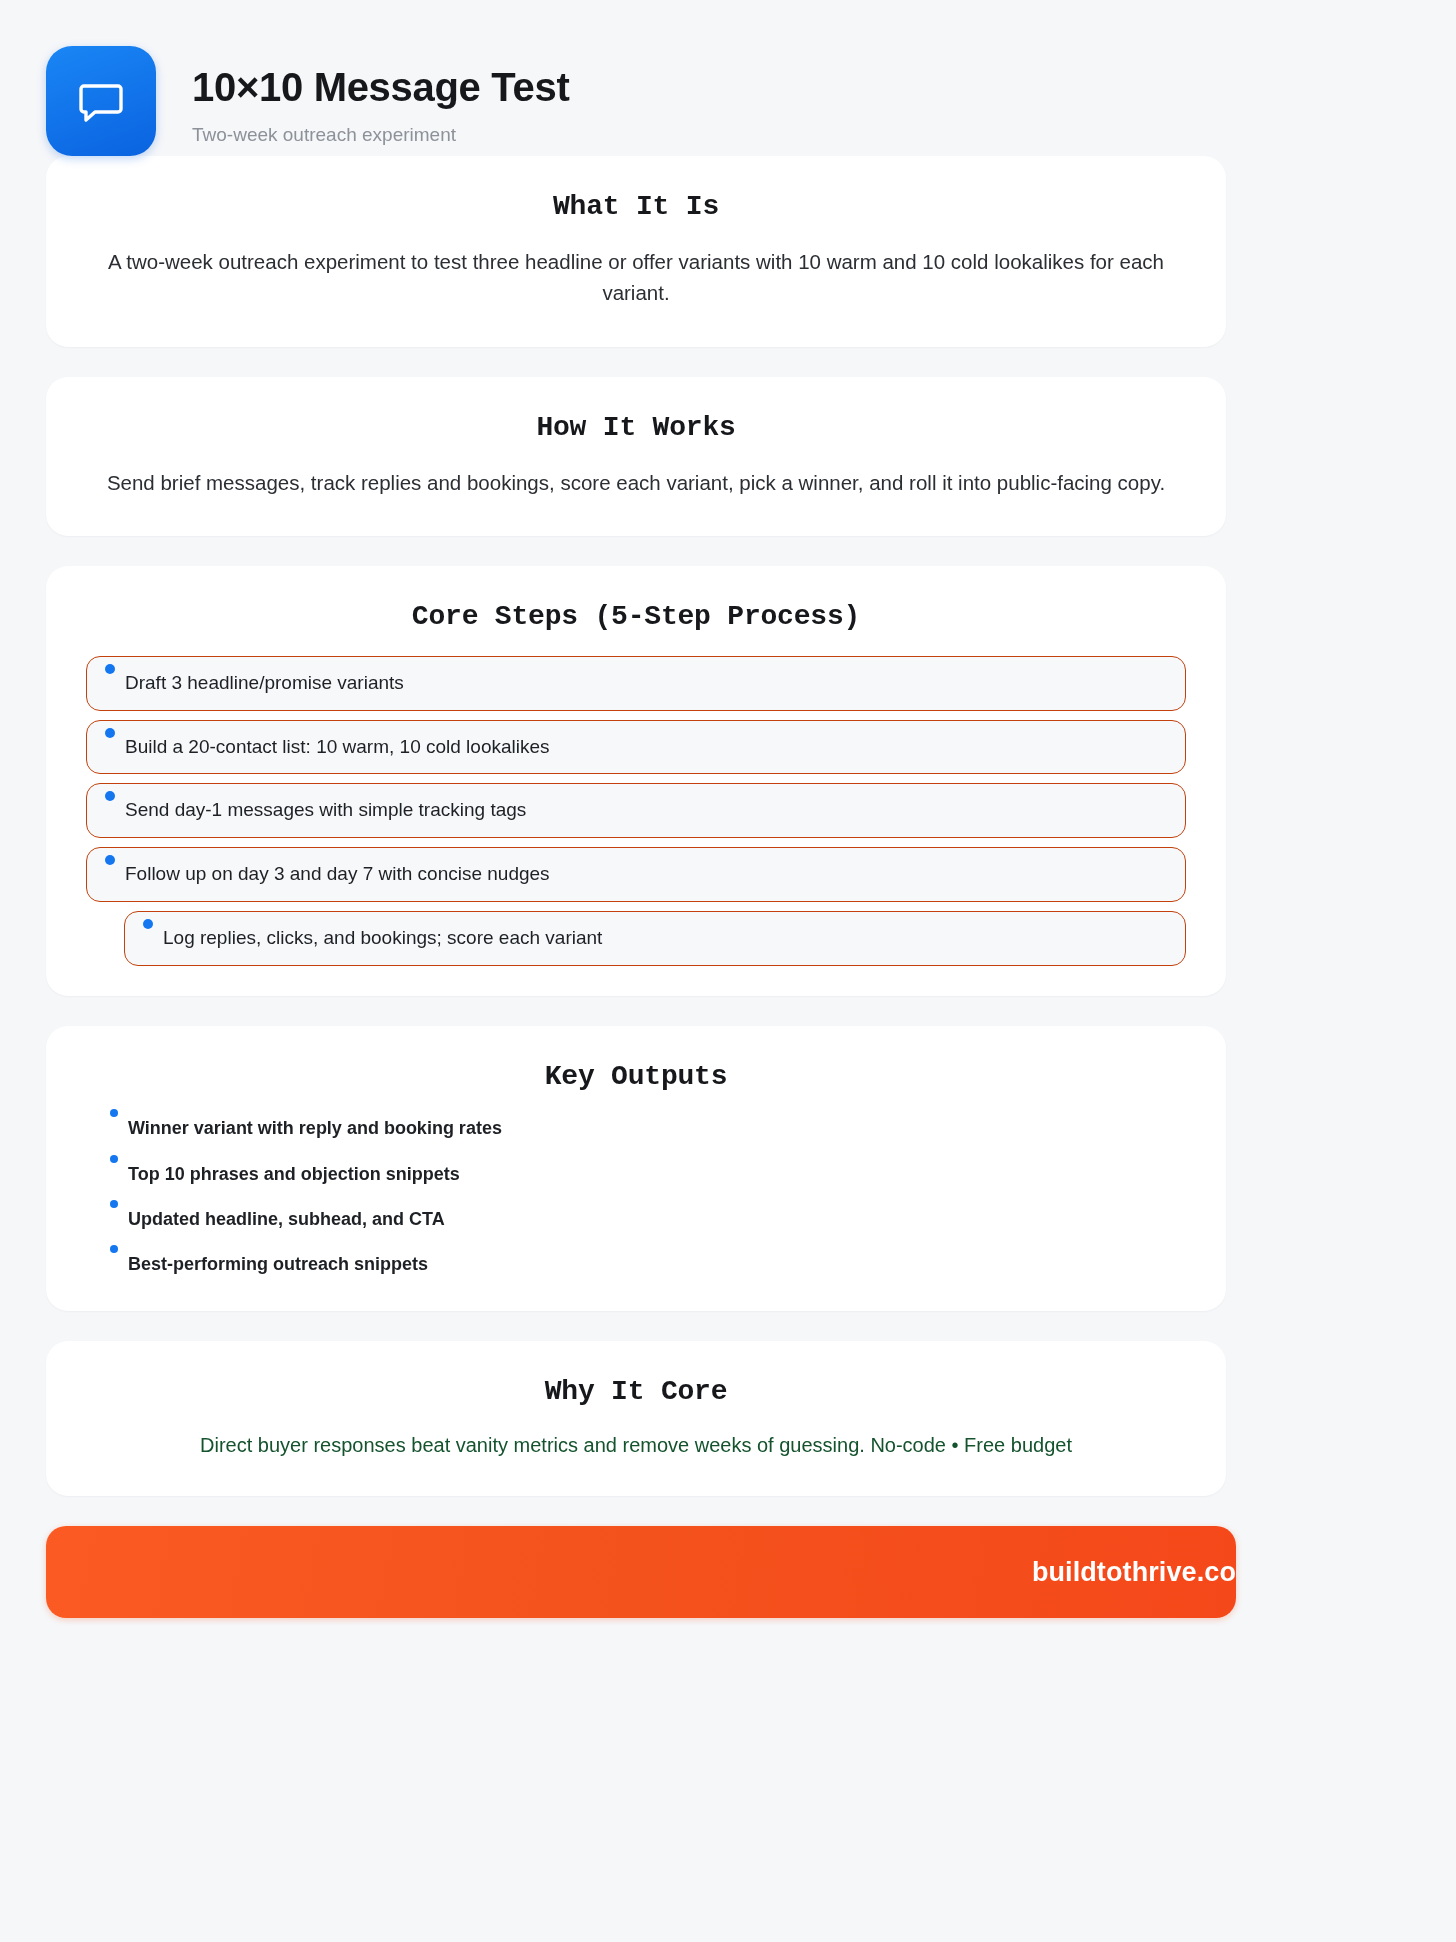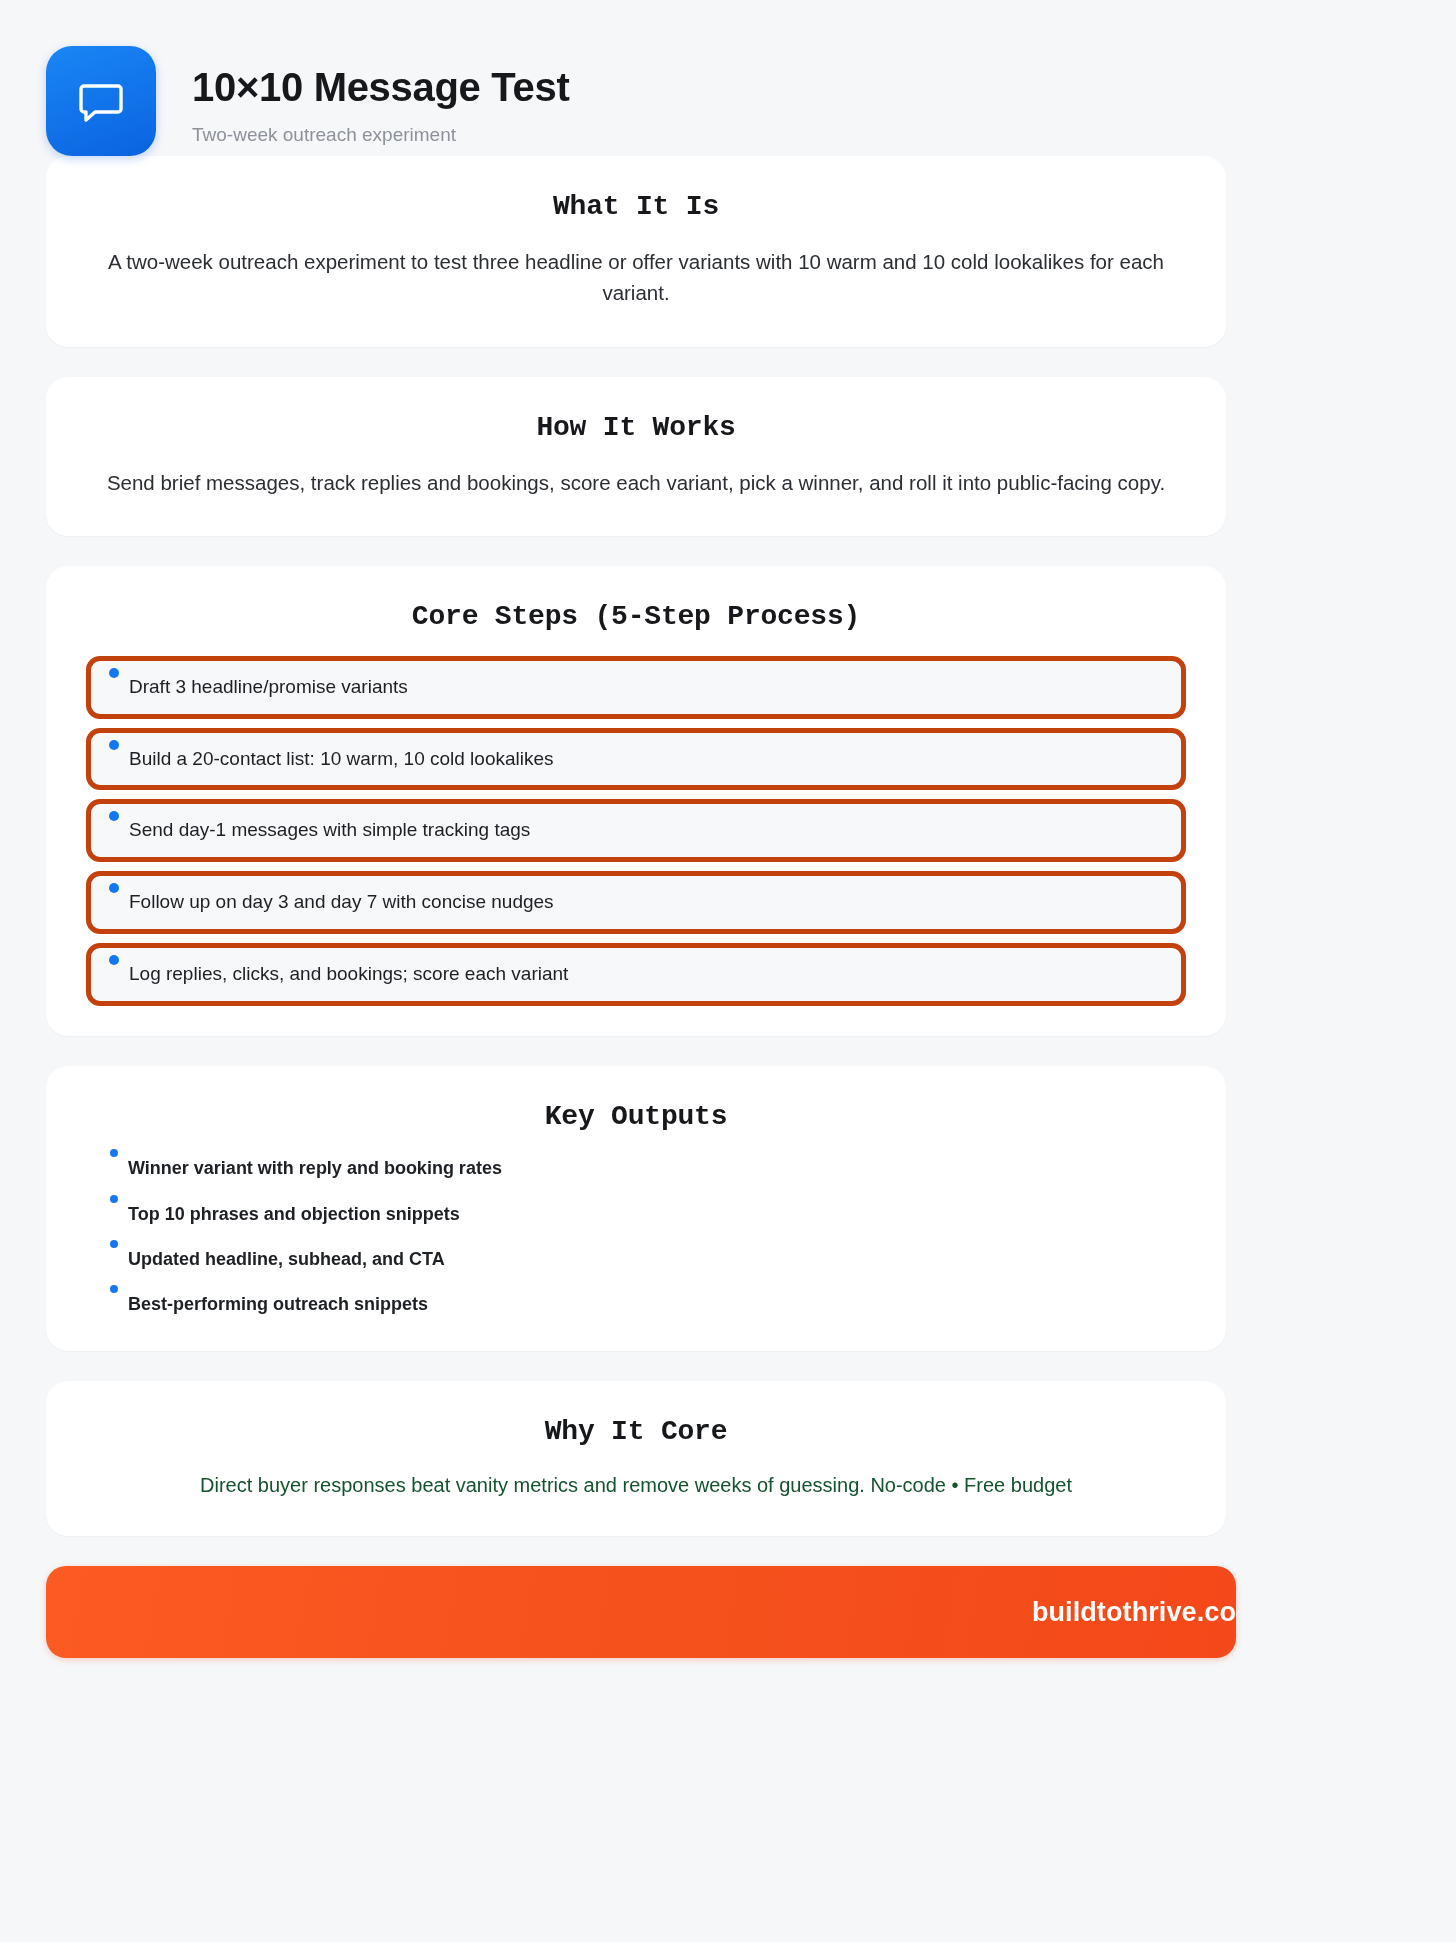--- a/index.html
+++ b/index.html
@@ -99,33 +99,33 @@
   .steps-card { padding-bottom: 30px; }
 
   .steps-list {
     list-style: none;
     margin-top: 22px;
   }
 
   .step-item {
     position: relative;
     background: #f7f8fa;
-    border: 5px solid #c2410c;
+    border: 1px solid #c2410c;
     border-radius: 14px;
     padding: 14px 20px 14px 38px;
     margin-bottom: 9px;
     font-size: 19px;
     color: #1d2024;
     line-height: 1.3;
     min-height: 46px;
     display: flex;
     align-items: center;
   }
 
-  .step-item:last-child { margin-bottom: 0; }
+  .step-item:last-child { margin-bottom: 0; margin-left: 38px; }
 
   .step-bullet {
     position: absolute;
     left: 18px;
     top: 7px;
     width: 10px;
     height: 10px;
     border-radius: 50%;
     background: #1477f0;
   }

